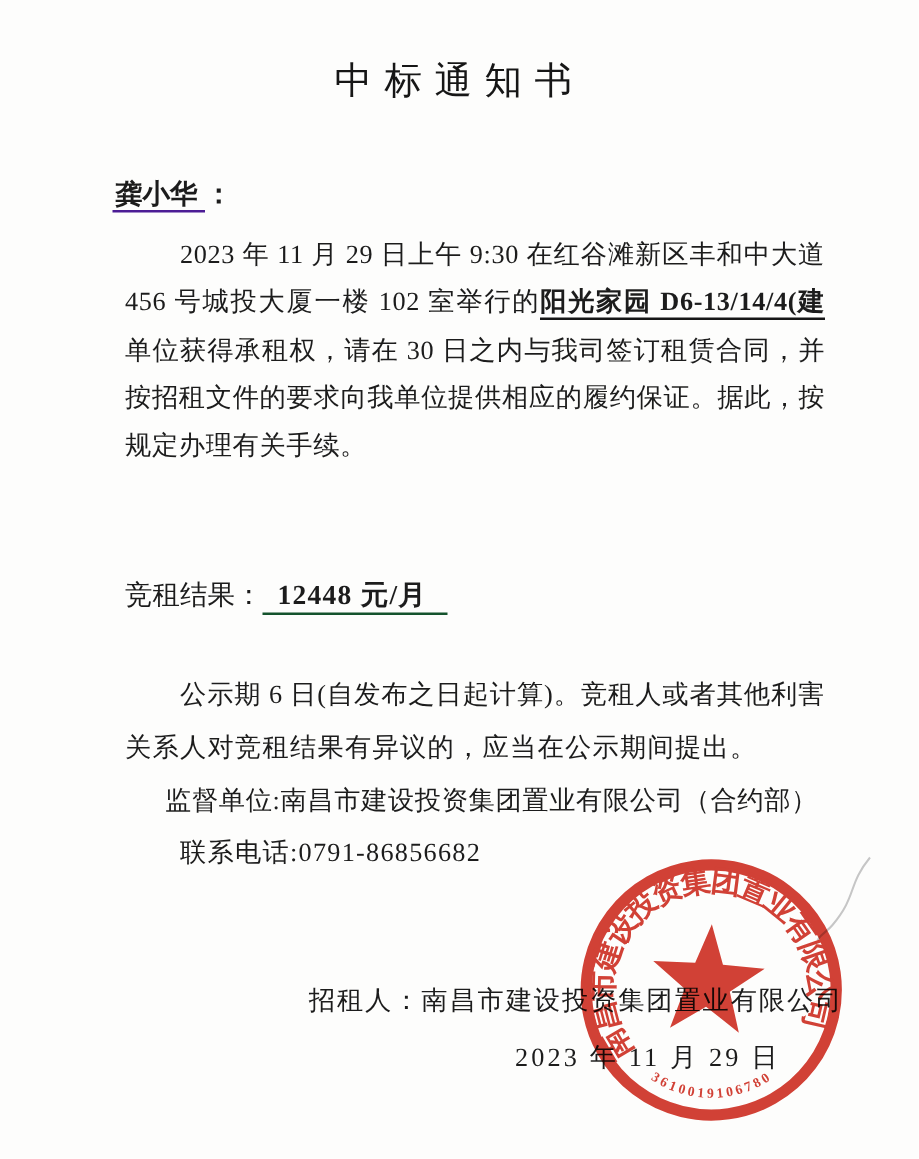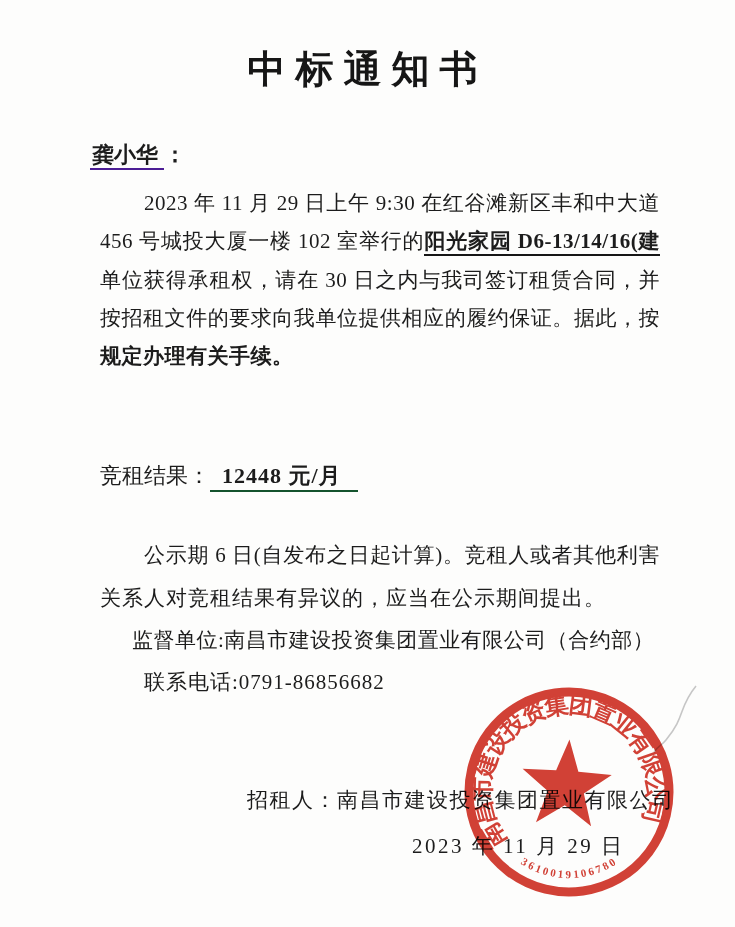--- a/index.html
+++ b/index.html
@@ -3,33 +3,33 @@
 <meta charset="utf-8">
 <style>
   html,body{margin:0;padding:0;background:#ffffff;}
   .page{
     position:relative;width:735px;height:927px;background:#fdfdfc;
     font-family:"Liberation Serif","DejaVu Serif",serif;color:#1c1c1c;overflow:hidden;
   }
   .abs{position:absolute;}
   .doc-title{
     top:44px;left:0;width:100%;text-align:center;
-    font-size:38px;font-weight:700;letter-spacing:10px;color:#161616;
+    font-size:30px;font-weight:400;letter-spacing:10px;color:#161616;
   }
   .addressee{
     top:140px;left:90px;font-size:22px;font-weight:700;
     font-family:"Liberation Sans","DejaVu Sans",sans-serif;
   }
   .addressee .name{border-bottom:2px solid #4c1d95;padding:0 6px 1px 2px;}
   .body-block{top:184px;left:100px;width:560px;font-size:21px;}
   .bline{
     height:38.3px;line-height:38.3px;white-space:nowrap;
     text-align:justify;text-align-last:justify;letter-spacing:.5px;
   }
-  .bline.short{text-align:left;text-align-last:auto;font-weight:bold;}
+  .bline.short{text-align:left;text-align-last:auto;}
   .indent{text-indent:44px;}
   .emph{font-weight:700;border-bottom:2px solid #161616;padding-bottom:1px;}
   .result-line{top:461px;left:100px;font-size:22px;}
   .result-line .lab{
     font-family:"Liberation Sans","DejaVu Sans",sans-serif;font-weight:400;
   }
   .result-line .val{
     border-bottom:2px solid #14532d;padding:0 16px 2px 12px;letter-spacing:1px;font-weight:700;
   }
   .n1{top:541px;left:100px;width:560px;font-size:21px;letter-spacing:.5px;
@@ -48,21 +48,21 @@
 <div class="page">
 
   <div class="abs doc-title">中标通知书</div>
 
   <div class="abs addressee">
     <span class="name">龚小华</span><span>：</span>
   </div>
 
   <div class="abs body-block">
     <div class="bline indent">2023 年 11 月 29 日上午 9:30 在红谷滩新区丰和中大道</div>
-    <div class="bline"><span>456 号城投大厦一楼 102 室举行的</span><span class="emph">阳光家园 D6-13/14/16(建</span></div>
+    <div class="bline"><span>456 号城投大厦一楼 102 室举行的</span><span class="emph">阳光家园 D6-13/14/4(建</span></div>
     <div class="bline">单位获得承租权，请在 30 日之内与我司签订租赁合同，并</div>
     <div class="bline">按招租文件的要求向我单位提供相应的履约保证。据此，按</div>
     <div class="bline short">规定办理有关手续。</div>
   </div>
 
   <div class="abs result-line">
     <span class="lab">竞租结果：</span><span class="val">12448 元/月</span>
   </div>
 
   <div class="abs n1">公示期 6 日(自发布之日起计算)。竞租人或者其他利害</div>

